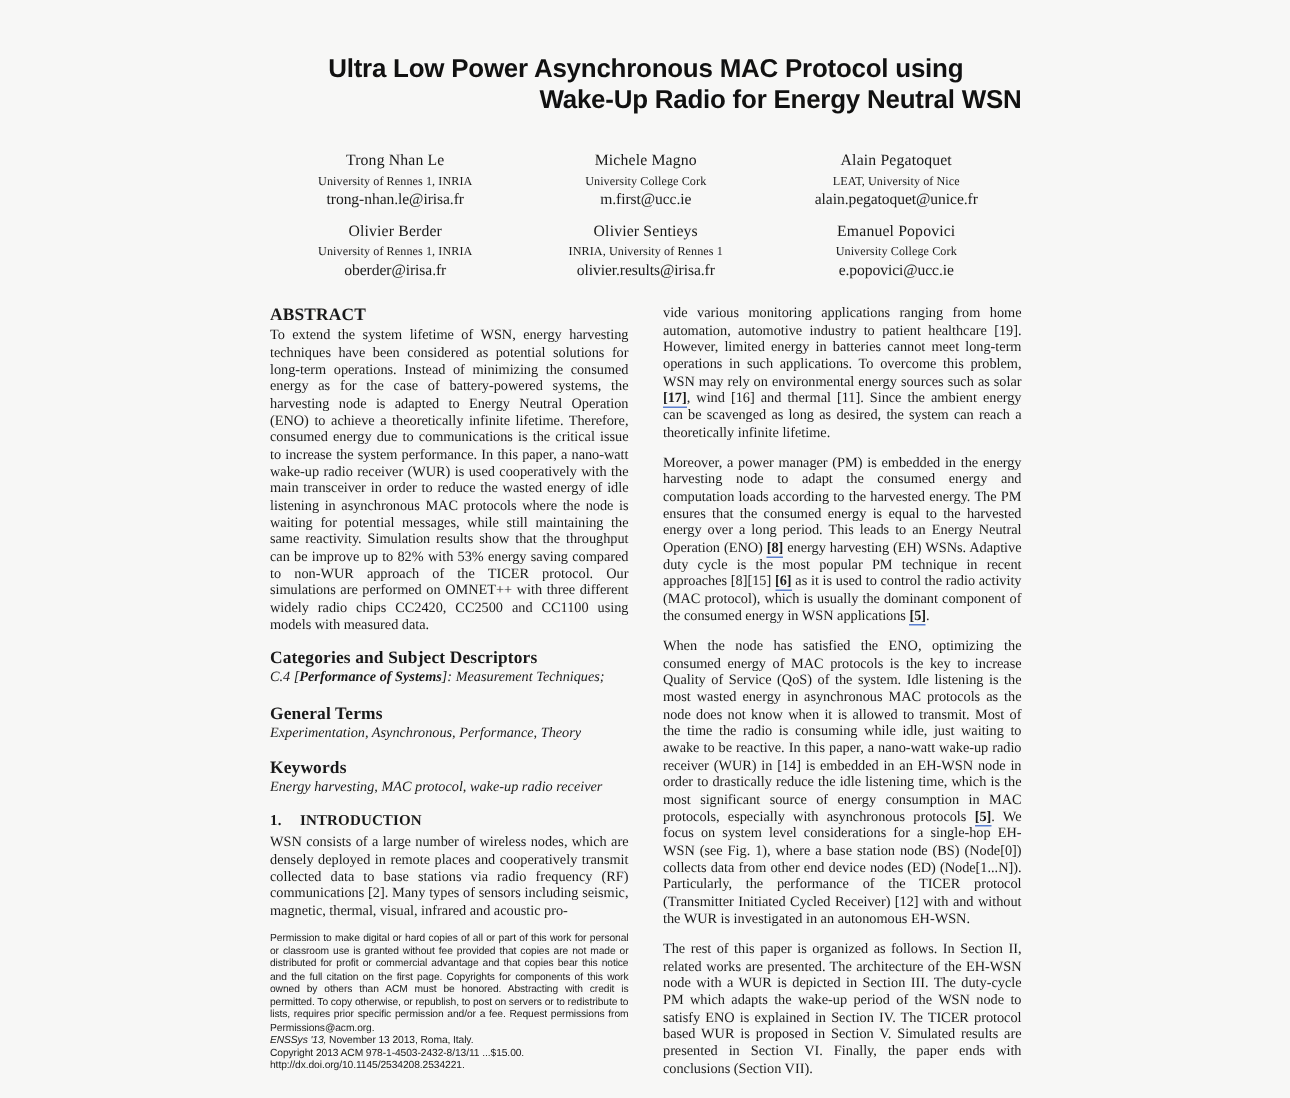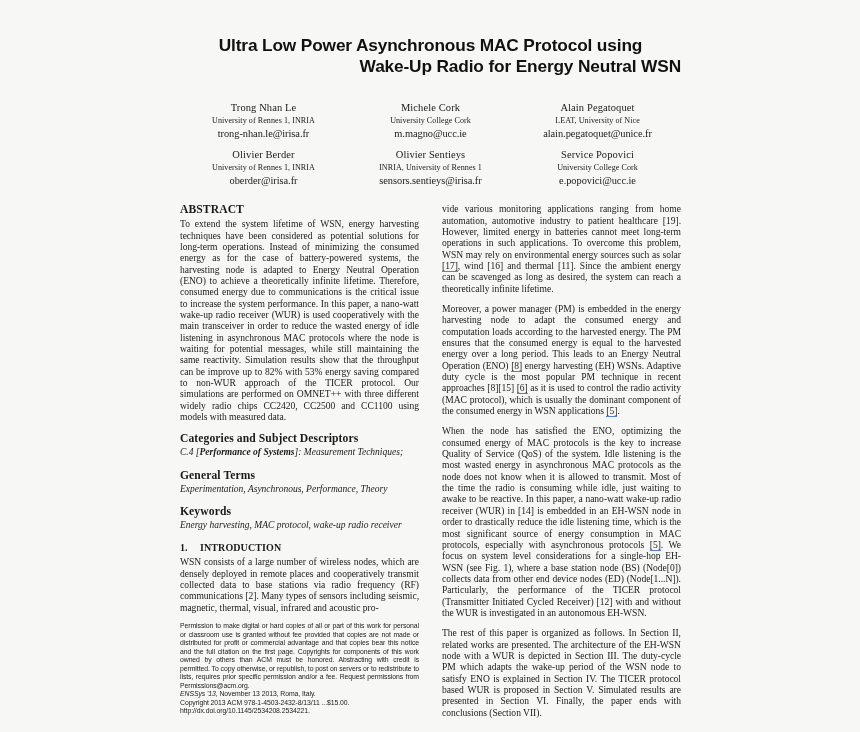--- a/index.html
+++ b/index.html
@@ -138,20 +138,21 @@
   .copyright .cline { text-align: left; }
   .copyright .venue { font-style: italic; }
   .copyright p { margin: 0; }
 
   
   .ref {
     color: #1a1a1a;
     border-bottom: 1px solid #5a7fd0;
     text-decoration: none;
     padding-bottom: 0px;
+    font-weight: bold;
   }
 </style>
 </head>
 <body>
 
 <div class="page">
   <div class="sheet">
 
     <h1 class="title">
       <span>Ultra Low Power Asynchronous MAC Protocol using</span>
@@ -159,43 +160,43 @@
     </h1>
 
     <div class="authors">
       <div class="author-row">
         <div class="author">
           <span class="name">Trong Nhan Le</span>
           <span class="affil">University of Rennes 1, INRIA</span>
           <span class="email">trong-nhan.le@irisa.fr</span>
         </div>
         <div class="author">
-          <span class="name">Michele Cork</span>
+          <span class="name">Michele Magno</span>
           <span class="affil">University College Cork</span>
-          <span class="email">m.magno@ucc.ie</span>
+          <span class="email">m.first@ucc.ie</span>
         </div>
         <div class="author">
           <span class="name">Alain Pegatoquet</span>
           <span class="affil">LEAT, University of Nice</span>
           <span class="email">alain.pegatoquet@unice.fr</span>
         </div>
       </div>
       <div class="author-row">
         <div class="author">
           <span class="name">Olivier Berder</span>
           <span class="affil">University of Rennes 1, INRIA</span>
           <span class="email">oberder@irisa.fr</span>
         </div>
         <div class="author">
           <span class="name">Olivier Sentieys</span>
           <span class="affil">INRIA, University of Rennes 1</span>
-          <span class="email">sensors.sentieys@irisa.fr</span>
-        </div>
-        <div class="author">
-          <span class="name">Service Popovici</span>
+          <span class="email">olivier.results@irisa.fr</span>
+        </div>
+        <div class="author">
+          <span class="name">Emanuel Popovici</span>
           <span class="affil">University College Cork</span>
           <span class="email">e.popovici@ucc.ie</span>
         </div>
       </div>
     </div>
 
     <div class="columns">
 
       <div class="col col-left">
 

